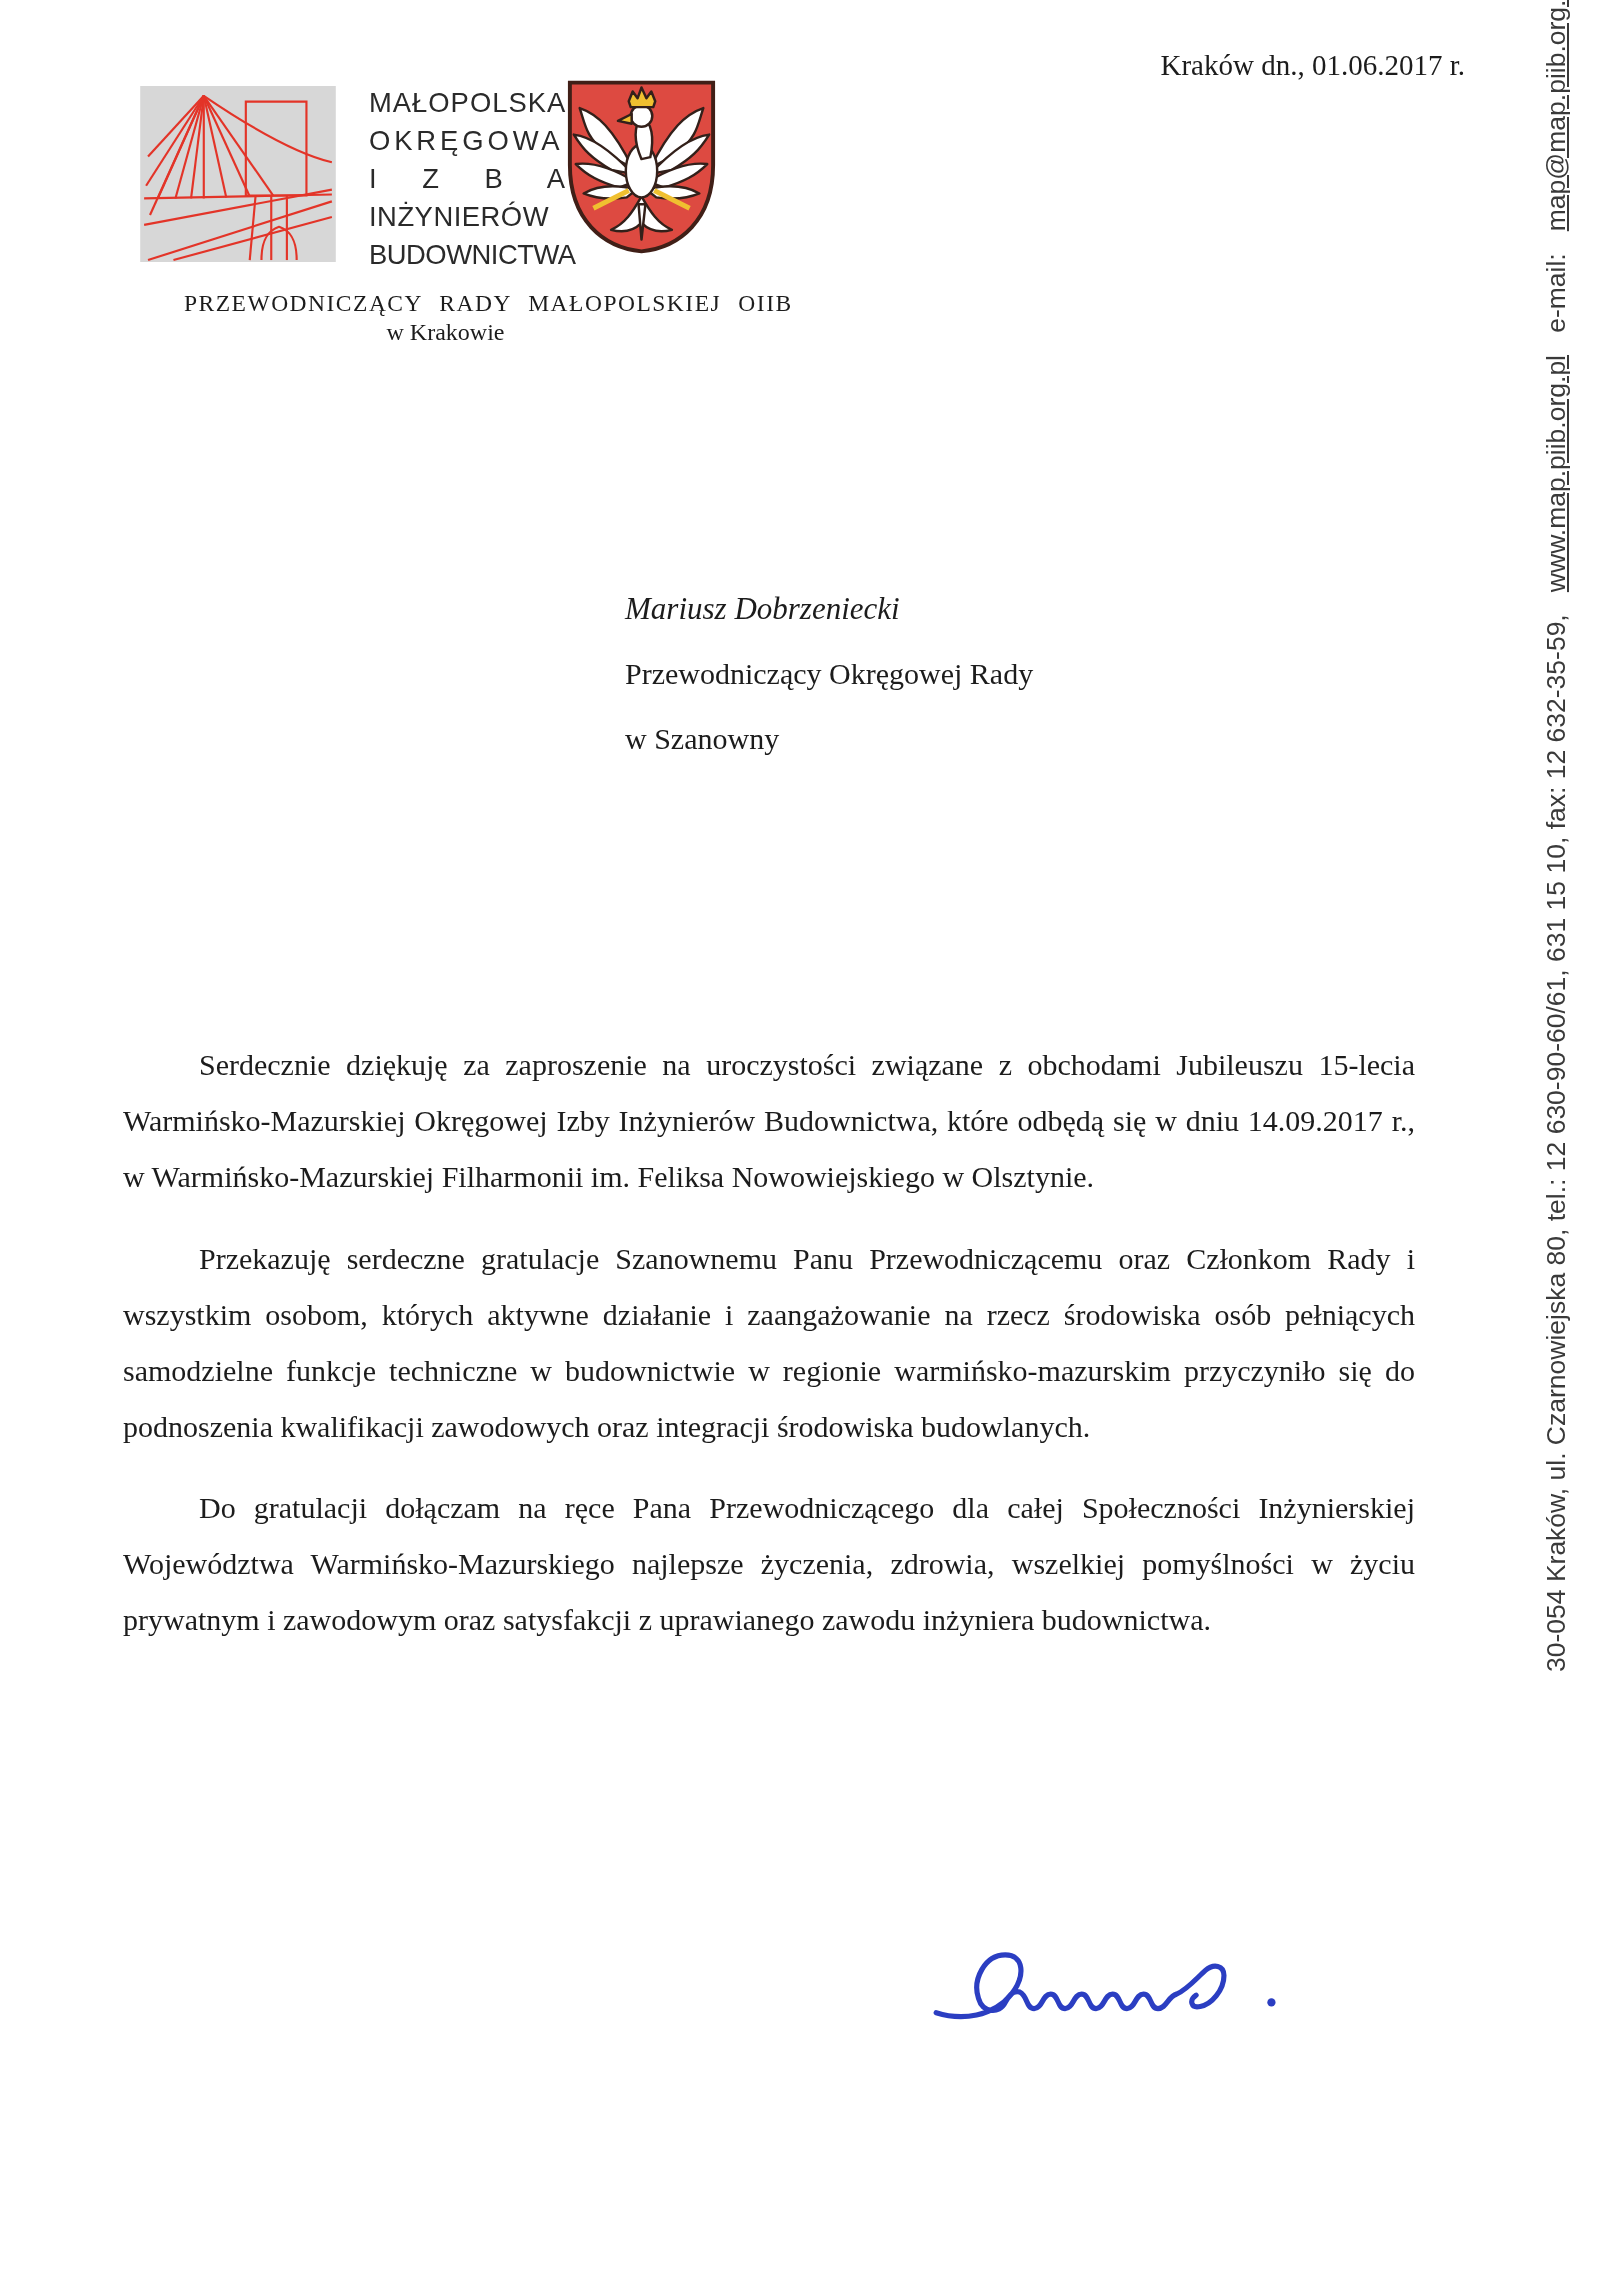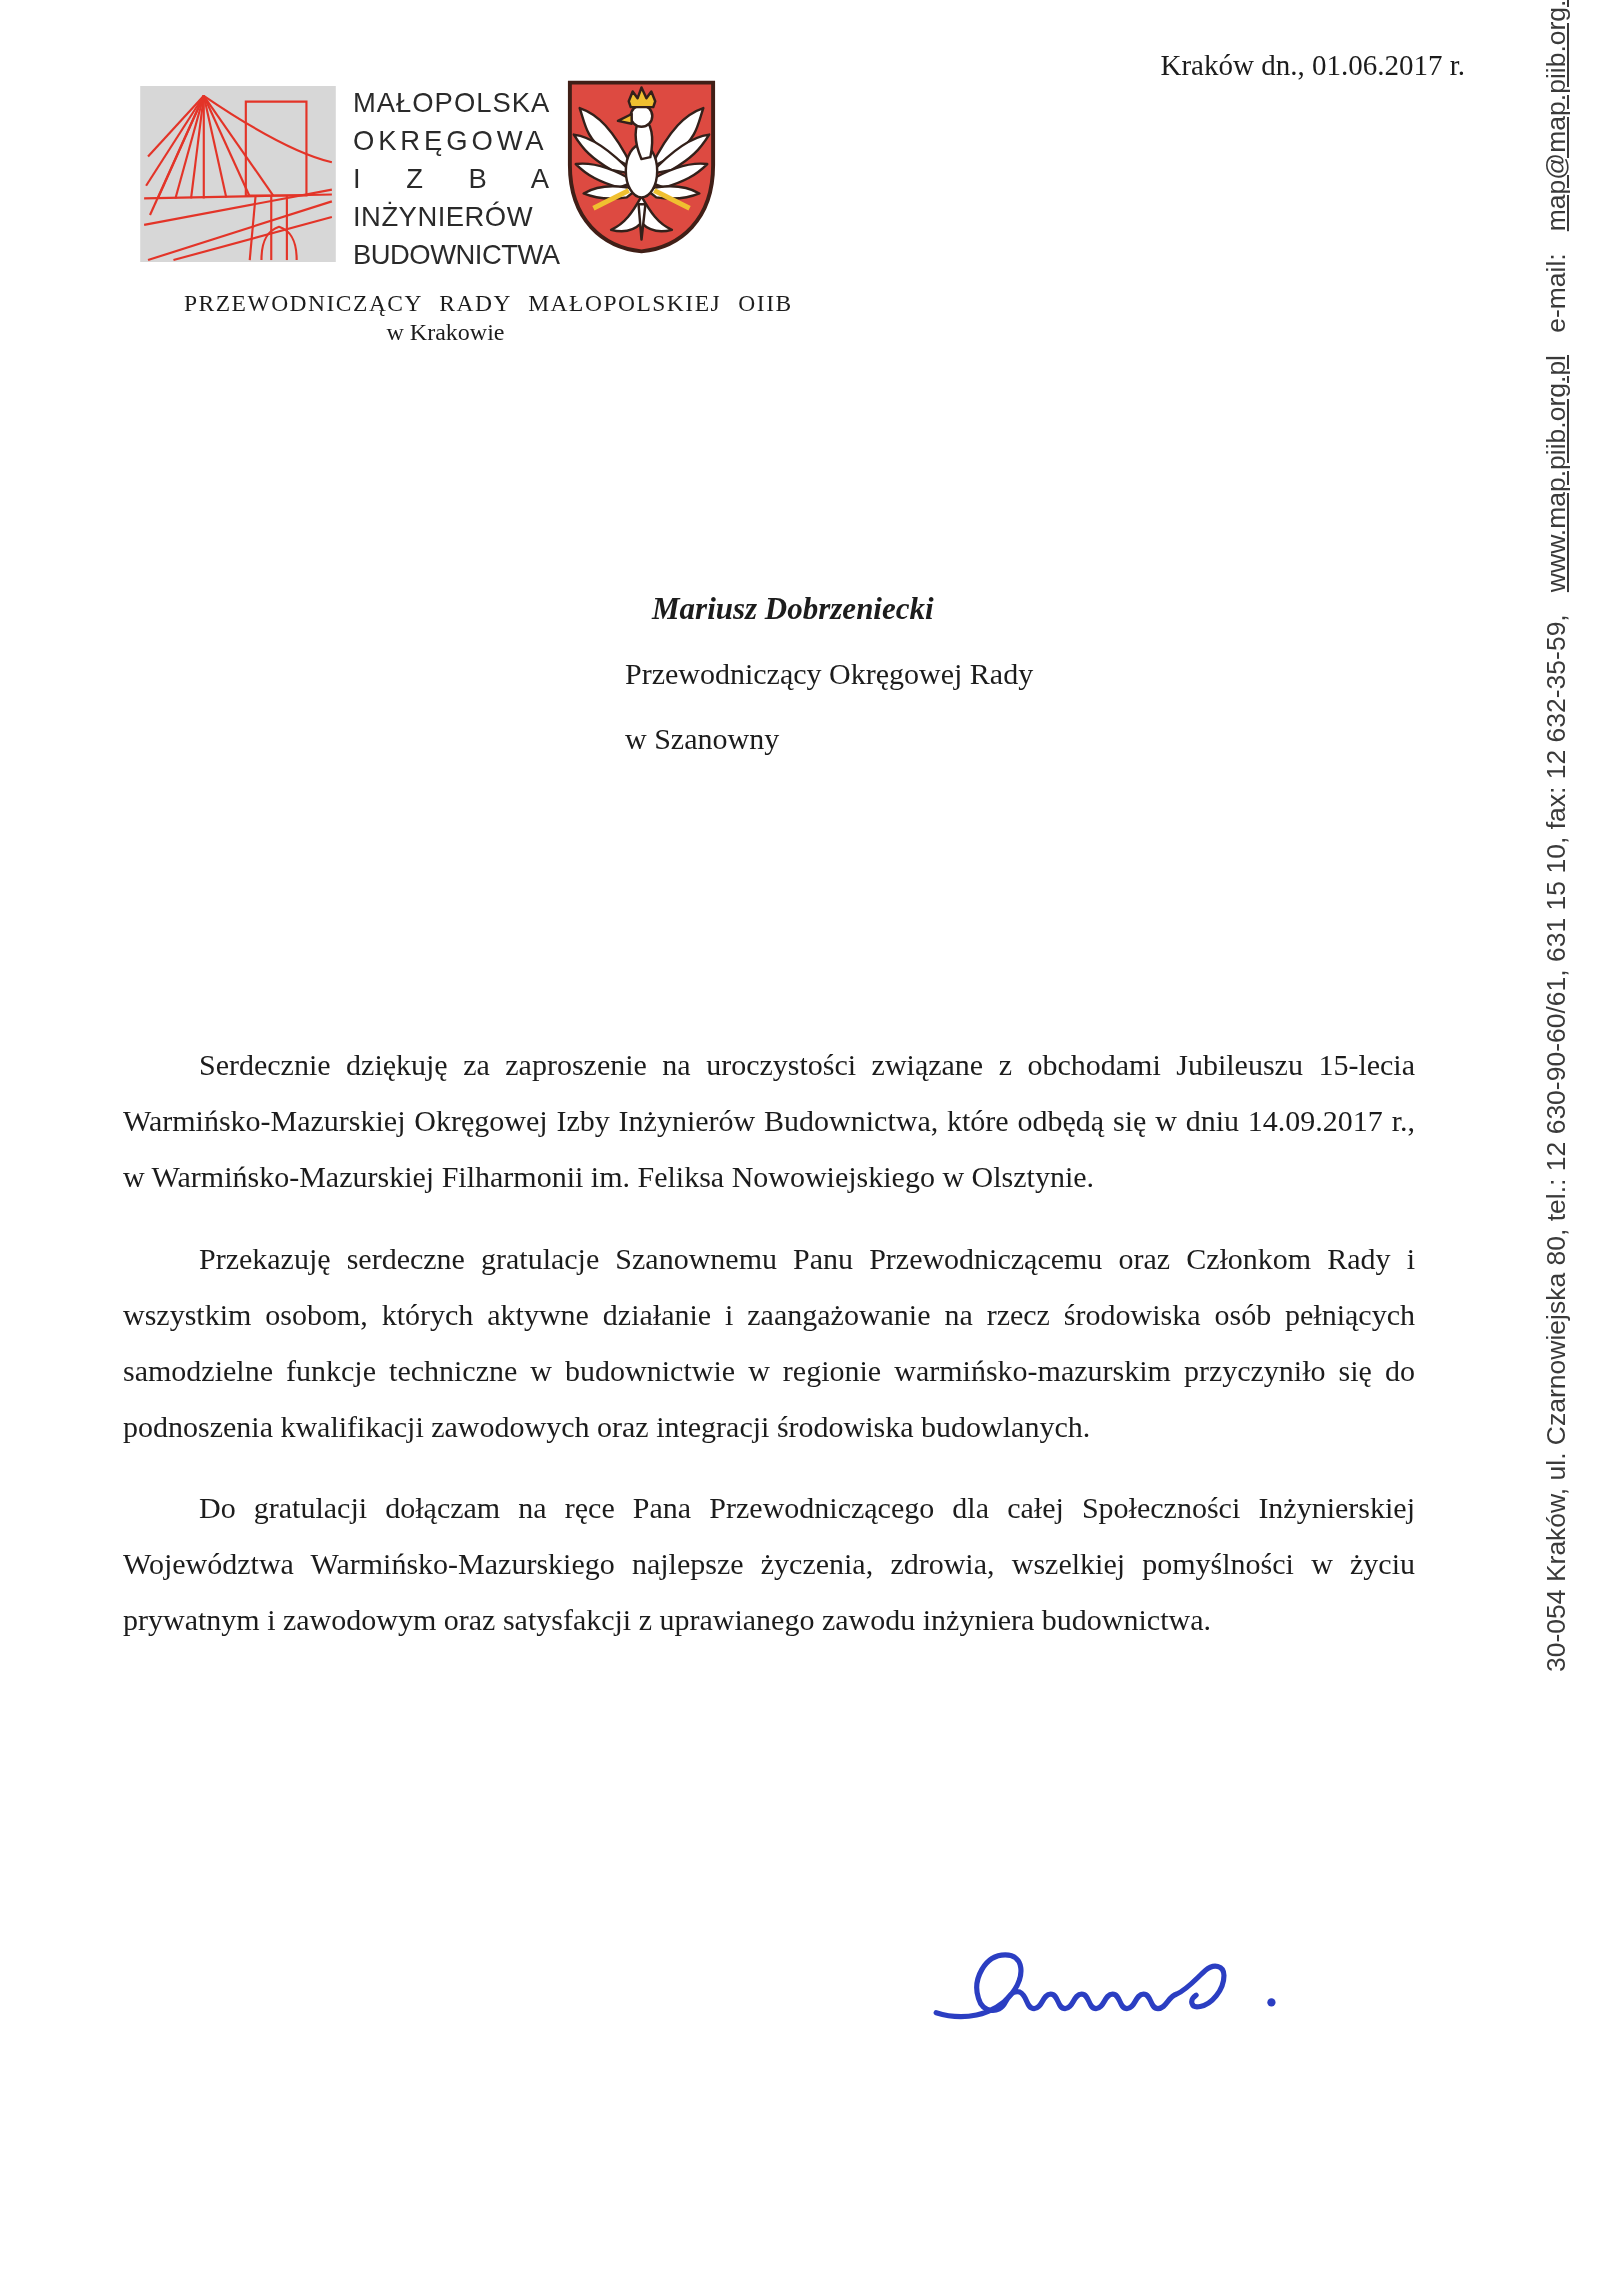--- a/index.html
+++ b/index.html
@@ -11,21 +11,21 @@
     color:#1c1c1c;
     overflow:hidden;
   }
   
   .bridge-logo{position:absolute;left:140px;top:86px;width:196px;height:176px;}
   .org-name{
     position:absolute;left:353px;top:84px;width:196px;
     font-family:"Liberation Sans", sans-serif;
     font-size:27.4px;font-weight:400;color:#2a2a2a;line-height:38px;
   }
-  .org-line{width:196px;text-align:justify;text-align-last:justify;white-space:nowrap;}
+  .org-line{width:196px;text-align:justify;text-align-last:justify;white-space:nowrap;margin-left:16px;}
   .org-line.ls1{letter-spacing:1px;}
   .org-line.ls2{letter-spacing:3.9px;}
   .org-line.ls3{letter-spacing:0.5px;}
   .org-line.ls4{letter-spacing:-0.5px;}
   .crest{position:absolute;left:564px;top:74px;width:155px;height:184px;}
   .date-line{
     position:absolute;top:49px;left:1137px;width:328px;
     font-size:29px;text-align:right;white-space:nowrap;
   }
   .sender{position:absolute;left:184px;top:290px;width:523px;text-align:center;}
@@ -39,21 +39,21 @@
   
   .contact-rotated{
     position:absolute;left:1541px;top:1672px;width:1490px;height:39px;
     transform:rotate(-90deg);transform-origin:0 0;
     font-family:"Liberation Sans", sans-serif;
     font-size:26.5px;color:#3a3a3a;white-space:nowrap;
   }
   .contact-rotated .lnk{text-decoration:underline;color:#3a3a3a;}
   
   .recipient{position:absolute;left:625px;top:576px;font-size:30px;line-height:65px;white-space:nowrap;}
-  .recipient .r-name{font-weight:bold;font-style:italic;font-size:31px;margin-left:27px;}
+  .recipient .r-name{font-weight:normal;font-style:italic;font-size:31px;}
   
   .letter-body{position:absolute;left:123px;top:1037px;width:1292px;}
   .letter-body p{
     margin:0 0 25.5px 0;
     font-size:30px;line-height:56px;
     text-align:justify;text-indent:76px;
   }
   
   .signature{position:absolute;left:931px;top:1936px;width:392px;height:108px;}
 </style>

